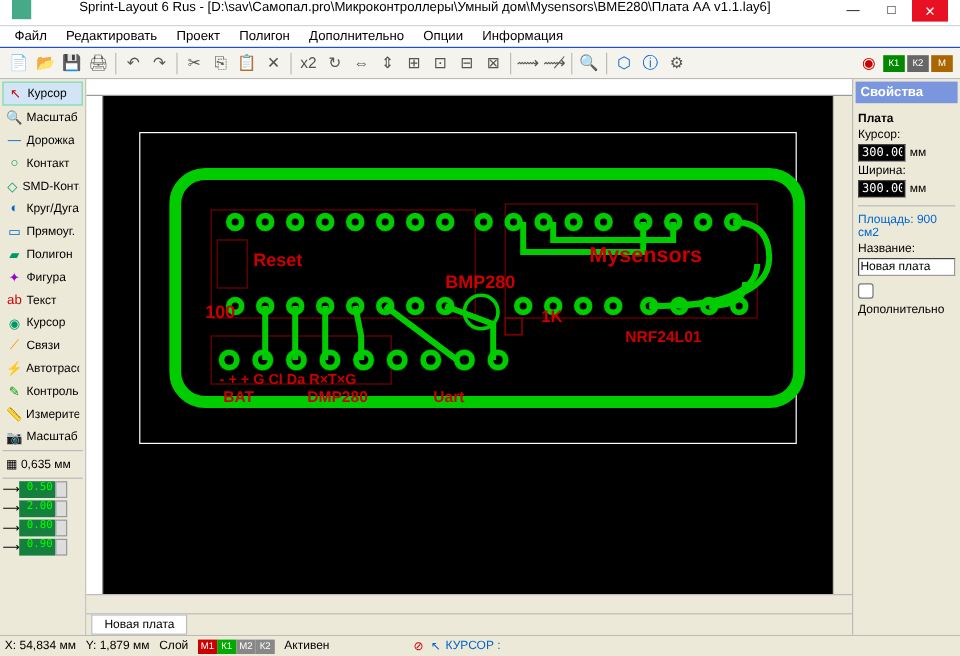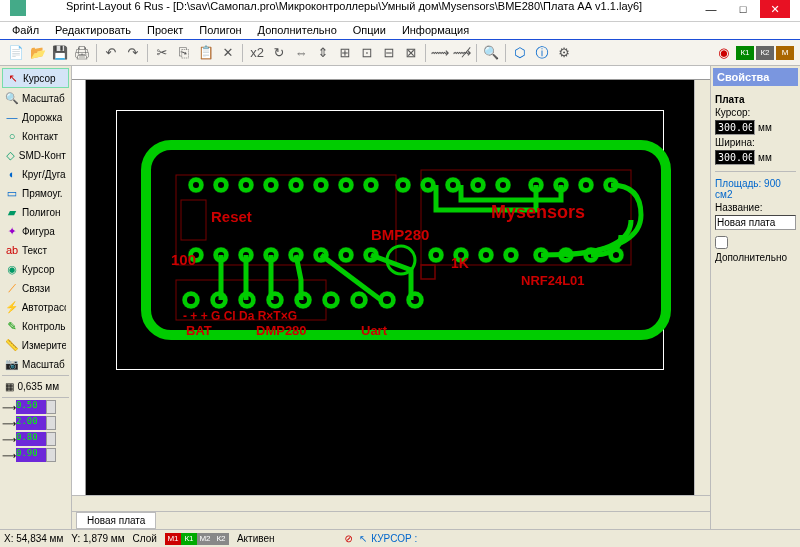--- a/index.html
+++ b/index.html
@@ -18,21 +18,21 @@
 .tb-badge { width: 18px; height: 14px; font-size: 8px; color: #fff; display: flex; align-items: center; justify-content: center; }
 .content { display: flex; height: 463px; }
 .left-panel { width: 72px; background: #ece9d8; border-right: 1px solid #bbb; padding: 2px; }
 .tool-item { display: flex; align-items: center; padding: 2px 3px; margin-bottom: 1px; cursor: pointer; font-size: 10px; }
 .tool-item.active { background: #d4e4f7; border: 1px solid #7da; }
 .tool-icon { width: 14px; height: 14px; margin-right: 3px; display: flex; align-items: center; justify-content: center; font-size: 11px; }
 .tool-label { font-size: 10px; white-space: nowrap; overflow: hidden; }
 .hr { height: 1px; background: #bbb; margin: 2px 0; }
 .grid-val { display: flex; align-items: center; padding: 3px; font-size: 10px; }
 .num-row { display: flex; align-items: center; margin: 2px 0; }
-.num-box { background: #6d28d9; color: #0f0; width: 30px; height: 14px; font-size: 9px; text-align: left; padding-right: 2px; font-family: monospace; }
+.num-box { background: #15803d; color: #0f0; width: 30px; height: 14px; font-size: 9px; text-align: right; padding-right: 2px; font-family: monospace; }
 .spinner { width: 10px; height: 14px; background: #ddd; border: 1px solid #999; }
 .canvas-area { flex: 1; display: flex; flex-direction: column; }
 .ruler-h { height: 14px; background: #fff; border-bottom: 1px solid #999; }
 .canvas-wrap { flex: 1; display: flex; }
 .ruler-v { width: 14px; background: #fff; border-right: 1px solid #999; }
 .canvas { flex: 1; background: #000; position: relative; overflow: hidden; }
 .grid-dots { position: absolute; inset: 0; background-image: radial-gradient(circle, #333 0.5px, transparent 0.5px); background-size: 6px 6px; }
 .board-outline { position: absolute; top: 30px; left: 30px; right: 30px; height: 260px; border: 1px solid #fff; }
 .pcb { position: absolute; top: 60px; left: 55px; width: 530px; height: 200px; }
 .pcb svg { width: 100%; height: 100%; }

